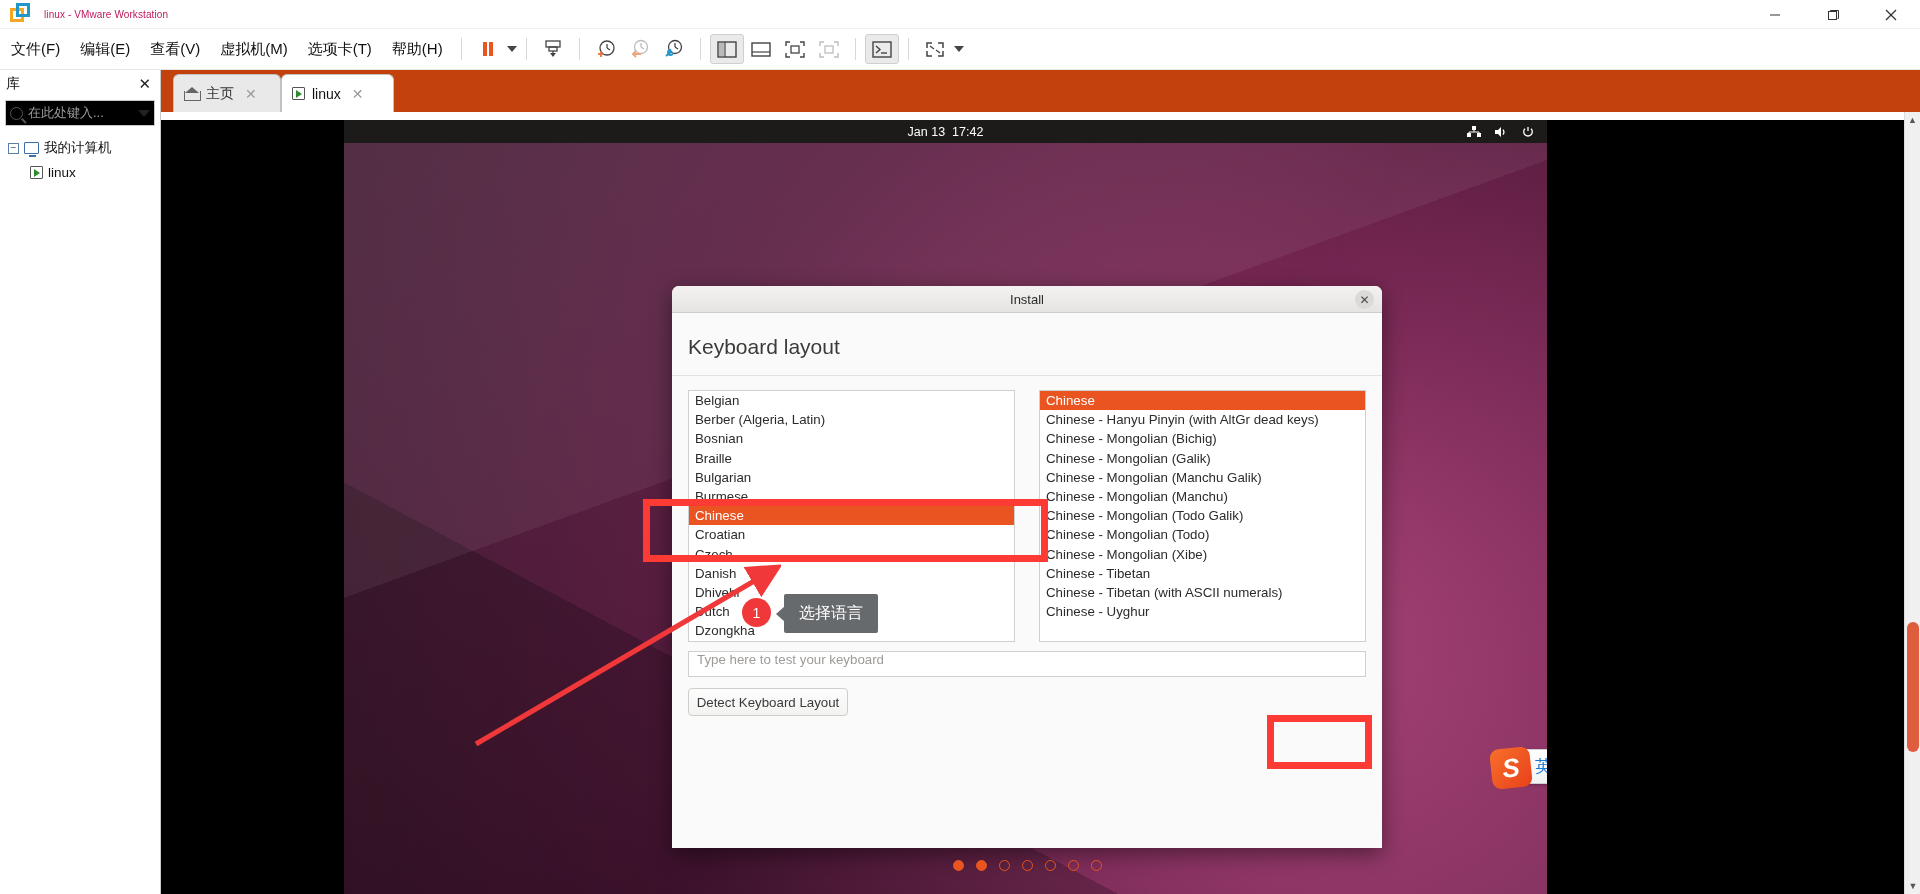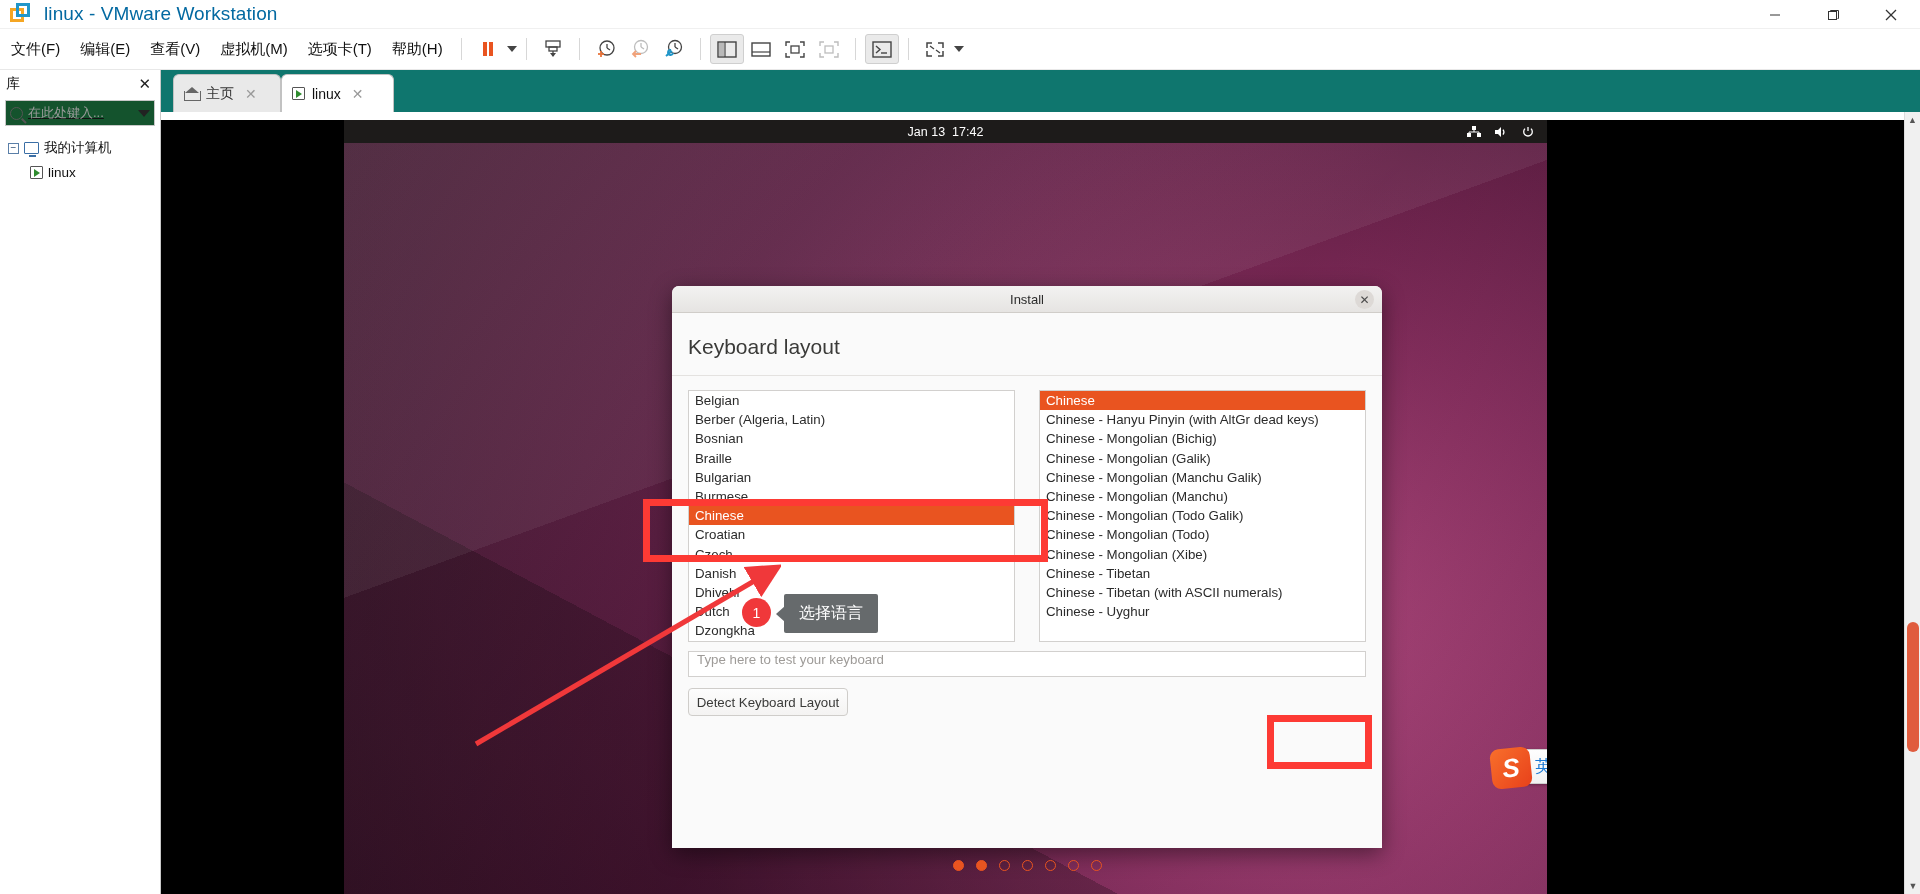--- a/index.html
+++ b/index.html
@@ -18,21 +18,21 @@
   #titlebar {
     position:absolute; left:0; top:0; width:1920px; height:29px;
     background:#ffffff; border-bottom:1px solid #f0f0f0;
     display:flex; align-items:center;
   }
   #app-icon {
     width:22px;height:22px;margin-left:10px;margin-right:12px;position:relative;flex:0 0 auto;
   }
   #app-icon .sq1 { position:absolute; left:0; top:5px; width:14px;height:14px;border:3px solid #f5a623; background:#fff;}
   #app-icon .sq2 { position:absolute; left:6px; top:0px; width:14px;height:14px;border:3px solid #2196c9; background:transparent;}
-  #title-text { font-size:19px; color:#0369a1; letter-spacing:.1px;}
+  #title-text { font-size:10px; color:#be185d; letter-spacing:.1px;}
   .winbtns { position:absolute; right:0; top:0; height:29px; display:flex; }
   .winbtn { width:58px;height:29px;display:flex;align-items:center;justify-content:center;color:#333;font-size:13px;}
 
   
   #menubar {
     position:absolute; left:0; top:29px; width:1920px; height:41px;
     background:#fff; display:flex; align-items:center;
     border-bottom:1px solid #e8e8e8;
   }
   .menu-item { padding:2px 9px; font-size:15px; color:#111; margin-left:2px; white-space:nowrap;}
@@ -45,38 +45,38 @@
 
   
   #library {
     position:absolute; left:0; top:70px; width:161px; height:824px;
     background:#ffffff; border-right:1px solid #c9c9c9;
   }
   #library-header { height:28px; display:flex; align-items:center; padding:0 6px; }
   #library-title { font-size:14px; color:#111; flex:1; }
   #library-close { font-size:15px; color:#222; cursor:pointer; padding:0 3px;}
   #library-search {
-    margin:2px 5px 0 5px; height:26px; border:1px solid #c8c8c8; background:#14532d;
-    display:flex; align-items:center; padding:0 4px; gap:5px;text-decoration:underline;
+    margin:2px 5px 0 5px; height:26px; border:1px solid #c8c8c8; background:#000000;
+    display:flex; align-items:center; padding:0 4px; gap:5px;
   }
   #library-search .mag { width:13px;height:13px;border:1.6px solid #555;border-radius:50%;position:relative; flex:0 0 auto;}
   #library-search .mag:after{content:"";position:absolute;right:-5px;bottom:-3px;width:6px;height:1.6px;background:#555;transform:rotate(45deg);}
   #library-search .ph { font-size:13px; color:#9a9a9a; flex:1; white-space:nowrap; overflow:hidden;}
   #library-search .dd { width:0;height:0;border-left:6px solid transparent;border-right:6px solid transparent;border-top:7px solid #222;}
   #library-tree { margin-top:10px; padding-left:8px; font-size:13.5px; }
   .tree-row { display:flex; align-items:center; height:24px; gap:5px; }
   .expander { width:11px;height:11px;border:1px solid #5a7fa8;display:flex;align-items:center;justify-content:center;font-size:10px;line-height:1;color:#2b4b70; background:#fff; flex:0 0 auto;}
   .mon-icon { width:15px;height:12px;border:1.6px solid #3a6ea5;border-radius:1px;position:relative;flex:0 0 auto;}
   .mon-icon:after{content:"";position:absolute;left:4px;bottom:-4px;width:7px;height:2px;background:#3a6ea5;}
   .vm-icon { width:13px;height:13px;border:1.6px solid #555;border-radius:1px;position:relative;flex:0 0 auto;}
   .vm-icon:after{content:"";position:absolute;left:3px;top:2px;border-left:6px solid #2e8b2e;border-top:4px solid transparent;border-bottom:4px solid transparent;}
   .tree-row.child { padding-left:22px; }
 
   
-  #tabstrip { position:absolute; left:161px; top:70px; width:1759px; height:42px; background:#0f766e; }
+  #tabstrip { position:absolute; left:161px; top:70px; width:1759px; height:42px; background:#c2410c; }
   .tab { position:absolute; top:4px; height:38px; border:1px solid #c2c2c2; border-bottom:none;
          border-radius:6px 6px 0 0; display:flex; align-items:center; gap:7px; padding:0 10px; font-size:14px;}
   .tab.inactive { background:#e9e9e9; color:#333; }
   .tab.active { background:#ffffff; color:#111; }
   .tab .x { color:#9a9a9a; font-size:14px; margin-left:4px; cursor:pointer;}
   .home-icon { width:15px;height:13px;position:relative;flex:0 0 auto;}
   .home-icon:before{content:"";position:absolute;left:0;top:4px;width:15px;height:9px;border:1.5px solid #666;border-top:none;}
   .home-icon:after{content:"";position:absolute;left:1px;top:0;width:0;height:0;border-left:7px solid transparent;border-right:7px solid transparent;border-bottom:6px solid #666;}
 
   

